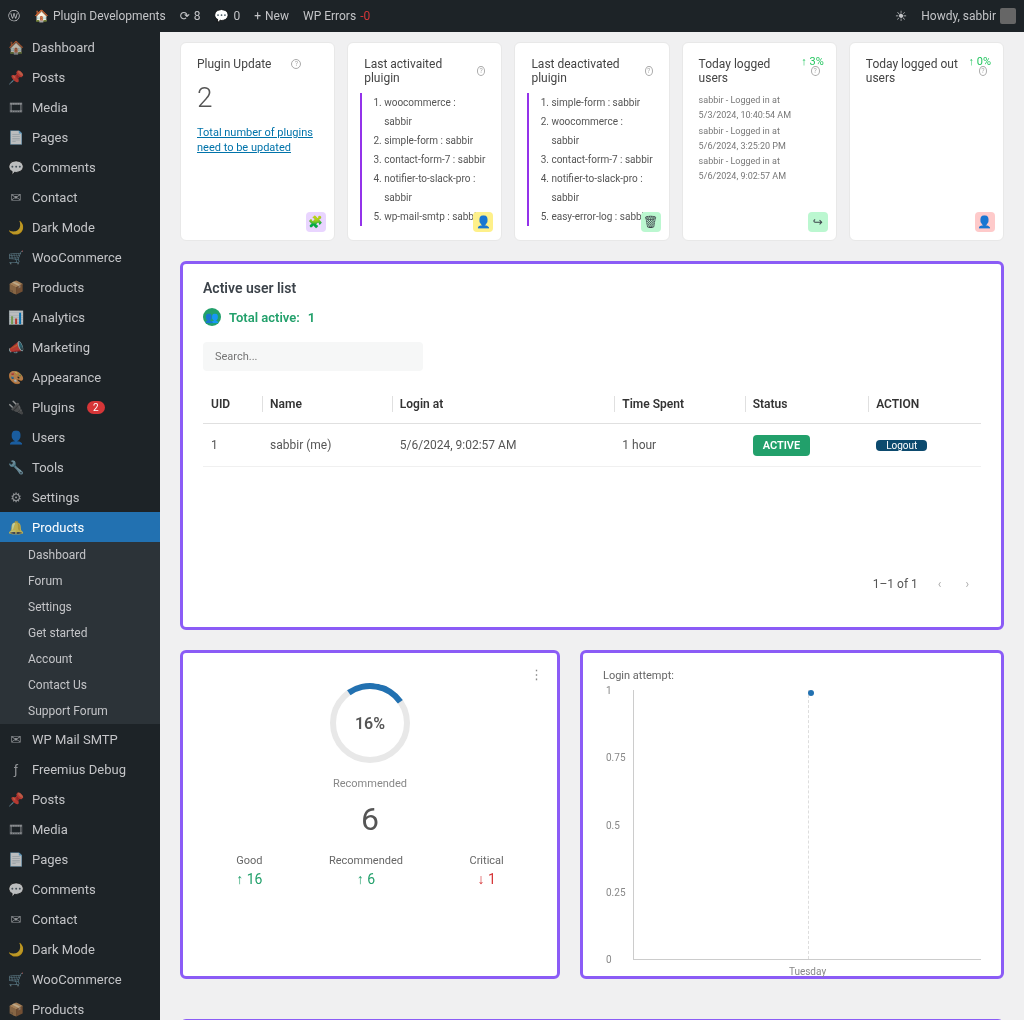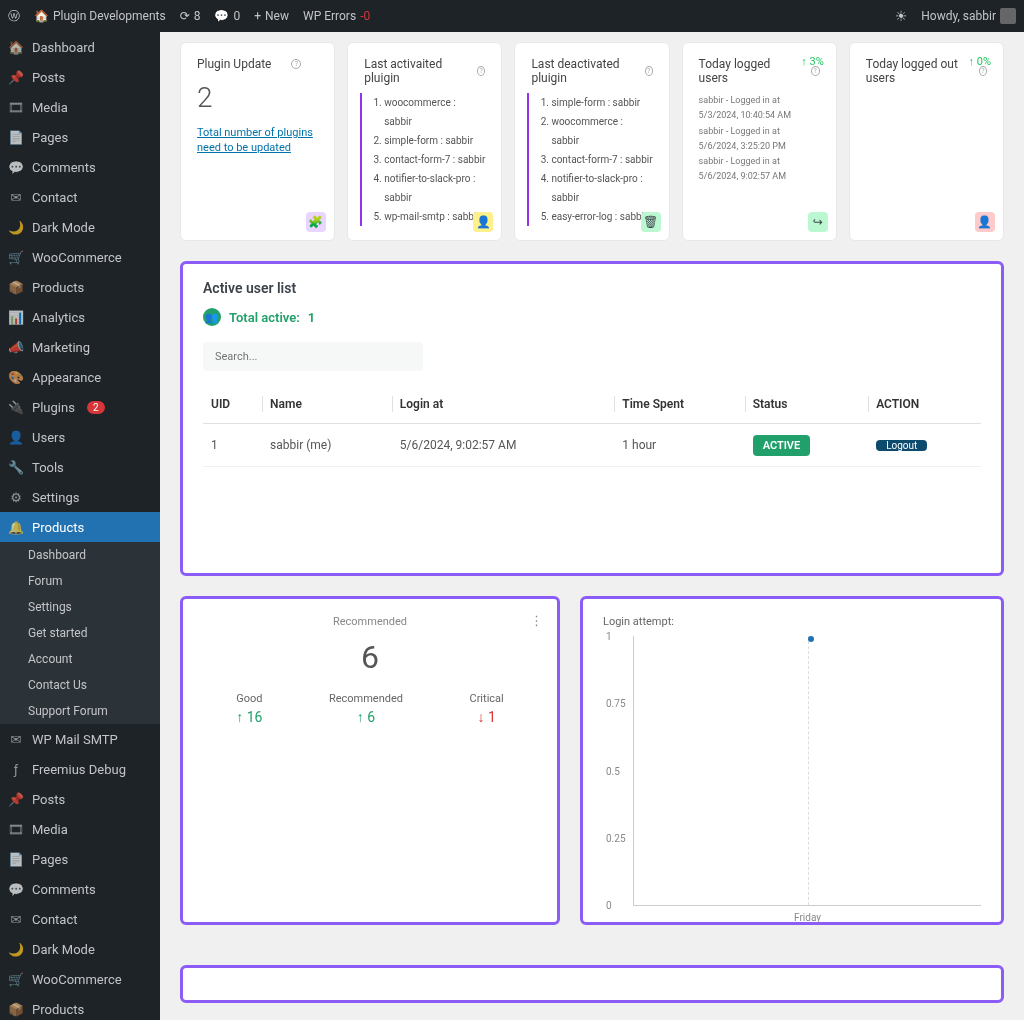--- a/index.html
+++ b/index.html
@@ -312,44 +312,52 @@
               <td>1</td>
               <td>sabbir (me)</td>
               <td>5/6/2024, 9:02:57 AM</td>
               <td>1 hour</td>
               <td><span class="status-active">ACTIVE</span></td>
               <td><button class="logout-btn">Logout</button></td>
             </tr>
           </tbody>
       </table>
       <div style="height:90px"></div>
+      <div class="pagination">
+        <span>1–1 of 1</span>
+        <span class="pag-arrow">‹</span>
+        <span class="pag-arrow">›</span>
+      </div>
     </div>
 
     <div class="two-col">
       <div class="panel health-panel" style="position:relative">
         <span class="menu-dots">⋮</span>
+        <div class="health-gauge">
+            <span>16%</span>
+          </div>
         <div class="health-label">Recommended</div>
         <div class="health-big">6</div>
         <div class="health-stats">
           <div class="health-stat"><span class="health-stat-label">Good</span><span class="health-stat-val stat-good">↑ 16</span></div>
           <div class="health-stat"><span class="health-stat-label">Recommended</span><span class="health-stat-val stat-good">↑ 6</span></div>
           <div class="health-stat"><span class="health-stat-label">Critical</span><span class="health-stat-val stat-crit">↓ 1</span></div>
         </div>
       </div>
 
       <div class="panel chart-panel">
         <div class="chart-title">Login attempt:</div>
         <div class="chart-area" id="chartArea">
           <div class="chart-gridline"></div>
         <div class="chart-ylabel" style="top: 100%;">0</div>
             <div class="chart-ylabel" style="top: 75%;">0.25</div>
             <div class="chart-ylabel" style="top: 50%;">0.5</div>
             <div class="chart-ylabel" style="top: 25%;">0.75</div>
             <div class="chart-ylabel" style="top: 0%;">1</div>
-            <div class="chart-xlabel">Friday</div>
+            <div class="chart-xlabel">Tuesday</div>
             <div class="chart-point" style="left: 50%; top: 0%;"></div>
           </div>
       </div>
     </div>
 
     <div class="panel">
       
       
       
       

